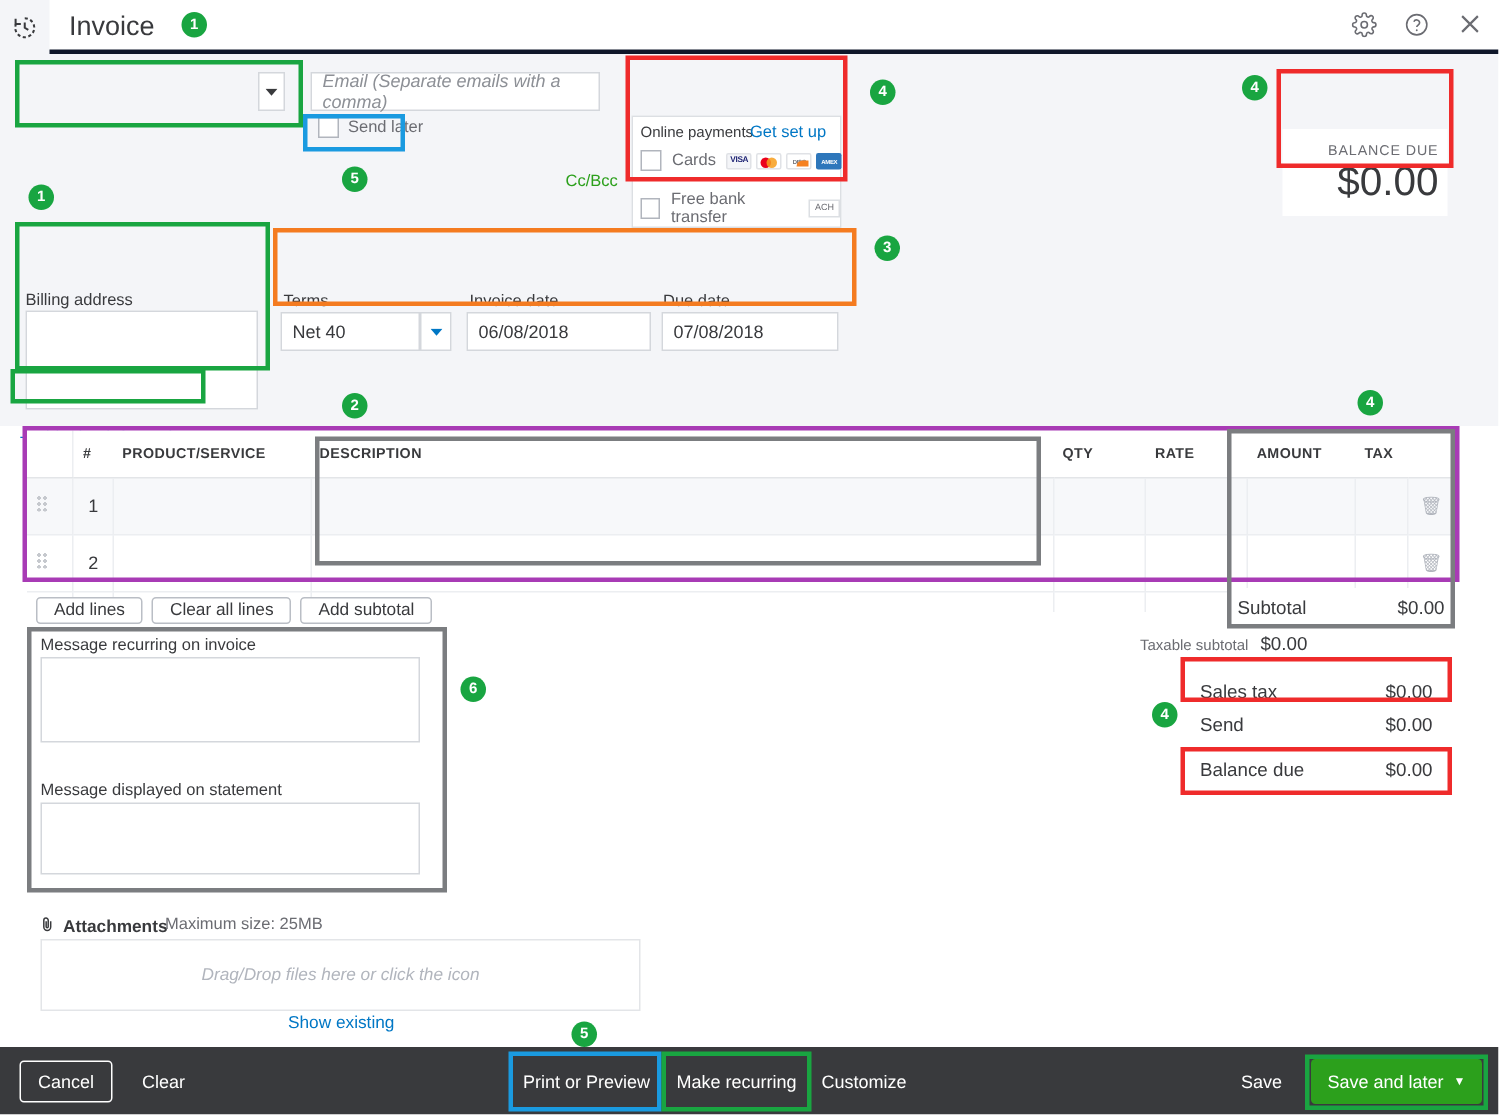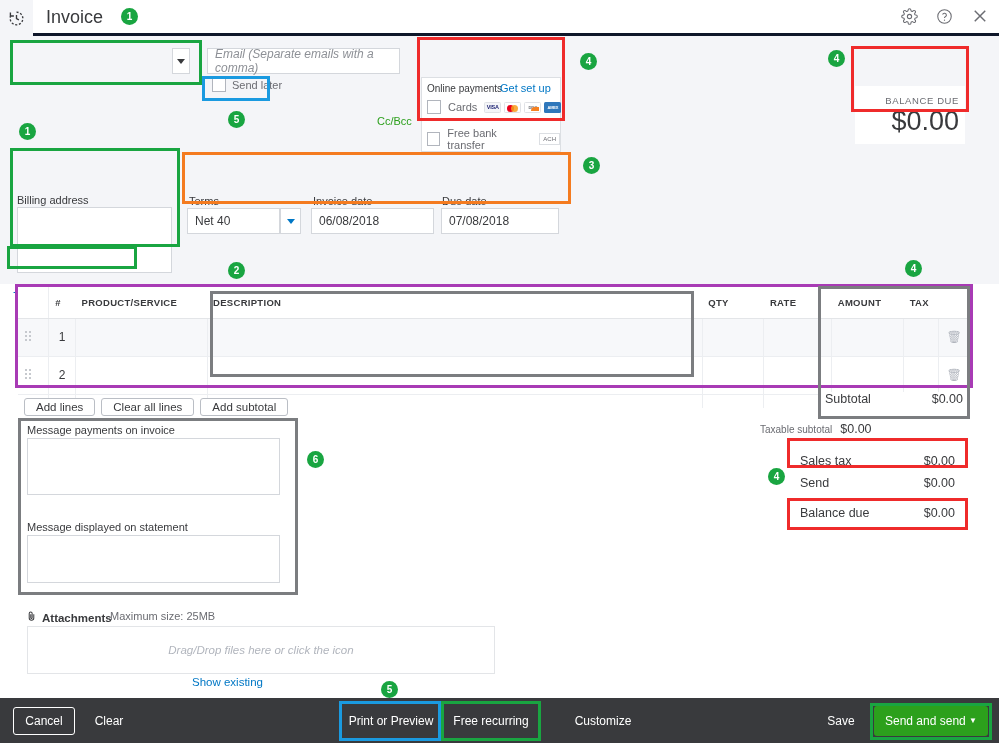--- a/index.html
+++ b/index.html
@@ -160,21 +160,21 @@
   .msg2-lbl { left:27px; top:521px; }
   .msg-ta {
     position:absolute; background:#fff; border:1px solid #d4d7dc;
   }
   .msg1-ta { left:27px; top:438px; width:253px; height:57px; }
   .msg2-ta { left:27px; top:535px; width:253px; height:48px; }
 
   
   .subtotal-row {
     position:absolute; left:819px; top:392px; width:150px; height:26px;
-    background:#fff; display:flex; justify-content:space-between;
+    background:#fff; display:flex; align-items:center; justify-content:space-between;
     padding:0 6px; font-size:12.5px; color:#393a3d;
   }
   .tax-sub {
     position:absolute; left:760px; top:422px; width:205px;
     display:flex; align-items:baseline; justify-content:flex-start; gap:8px;
   }
   .tax-sub .l { font-size:10px; color:#6b6c72; }
   .tax-sub .v { font-size:12.5px; color:#393a3d; }
   .totline {
     position:absolute; width:175px; height:26px; background:#fff;
@@ -183,41 +183,41 @@
   }
   .salestax-row { left:790px; top:448px; }
   .total-row    { left:790px; top:470px; }
   .balduerow    { left:790px; top:500px; }
 
   
   .attach-hdr { position:absolute; left:26px; top:609px; display:flex; align-items:center; gap:5px; }
   .attach-lbl { font-size:11.5px; font-weight:bold; color:#393a3d; }
   .attach-max { position:absolute; left:110px; top:610px; font-size:11px; color:#6b6c72; }
   .dropzone {
-    position:absolute; left:27px; top:626px; width:468px; height:48px;
+    position:absolute; left:27px; top:626px; width:400px; height:48px;
     background:#fff; border:1px solid #e3e5e8;
     display:flex; align-items:center; justify-content:center;
     font-size:11.5px; font-style:italic; color:#b1b5bd; cursor:pointer;
   }
   .showexisting { position:absolute; left:192px; top:676px; font-size:11.5px; color:#0077c5; cursor:pointer; }
 
   
   .bottombar {
     position:absolute; left:0; bottom:0; width:999px; height:45px;
     background:#393a3d; display:flex; align-items:center;
   }
   .bb-btn {
     font-size:12px; color:#fff; cursor:pointer; font-family:"Liberation Sans", sans-serif;
     display:flex; align-items:center; justify-content:center; height:28px;
   }
   .btn-cancel { position:absolute; left:13px; width:62px; border:1px solid #ffffff; border-radius:3px; background:transparent; }
   .btn-clear  { position:absolute; left:79px; width:60px; background:transparent; border:1px solid transparent; }
   .btn-print  { position:absolute; left:341px; width:100px; background:transparent; }
   .btn-recur  { position:absolute; left:443px; width:96px; background:transparent; }
-  .btn-custom { position:absolute; left:563px; width:80px; background:transparent; }
+  .btn-custom { position:absolute; left:536px; width:80px; background:transparent; }
   .btn-save   { position:absolute; left:810px; width:62px; background:transparent; border:1px solid transparent; }
   .btn-saveandsend {
     position:absolute; left:874px; width:114px; height:30px; background:#2ca01c;
     border-radius:3px; justify-content:space-between; padding:0 11px;
   }
 
   
   .ann { position:absolute; pointer-events:none; }
   .ann-box { position:absolute; pointer-events:none; background:transparent; }
   .g { border:3px solid #19a541; }
@@ -378,21 +378,21 @@
   </table>
 </div>
 
 <div class="tblbtns">
   <div class="sbtn">Add lines</div>
   <div class="sbtn">Clear all lines</div>
   <div class="sbtn">Add subtotal</div>
 </div>
 
 <div class="msgbox"></div>
-<div class="msg-lbl msg1-lbl">Message payments on invoice</div>
+<div class="msg-lbl msg1-lbl">Message recurring on invoice</div>
 <div class="msg-ta msg1-ta"></div>
 <div class="msg-lbl msg2-lbl">Message displayed on statement</div>
 <div class="msg-ta msg2-ta"></div>
 
 <div class="subtotal-row">
   <span>Subtotal</span>
   <span>$0.00</span>
 </div>
 <div class="tax-sub">
   <span class="l">Taxable subtotal</span>
@@ -420,25 +420,25 @@
   <span class="attach-lbl">Attachments</span>
 </div>
 <div class="attach-max">Maximum size: 25MB</div>
 <div class="dropzone">Drag/Drop files here or click the icon</div>
 <div class="showexisting">Show existing</div>
 
 <div class="bottombar">
   <div class="bb-btn btn-cancel">Cancel</div>
   <div class="bb-btn btn-clear">Clear</div>
   <div class="bb-btn btn-print">Print or Preview</div>
-  <div class="bb-btn btn-recur">Free recurring</div>
+  <div class="bb-btn btn-recur">Make recurring</div>
   <div class="bb-btn btn-custom">Customize</div>
   <div class="bb-btn btn-save">Save</div>
   <div class="bb-btn btn-saveandsend">
-    <span>Send and send</span>
+    <span>Save and later</span>
     <span style="font-size:8px;">▼</span>
   </div>
 </div>
 
 <div class="ann">
 
   <div class="ann-box g" style="left:10px; top:40px; width:192px; height:45px;"></div>
   <div class="badge" style="left:121px; top:8px;">1</div>
 
   <div class="ann-box g" style="left:10px; top:148px; width:170px; height:99px;"></div>

